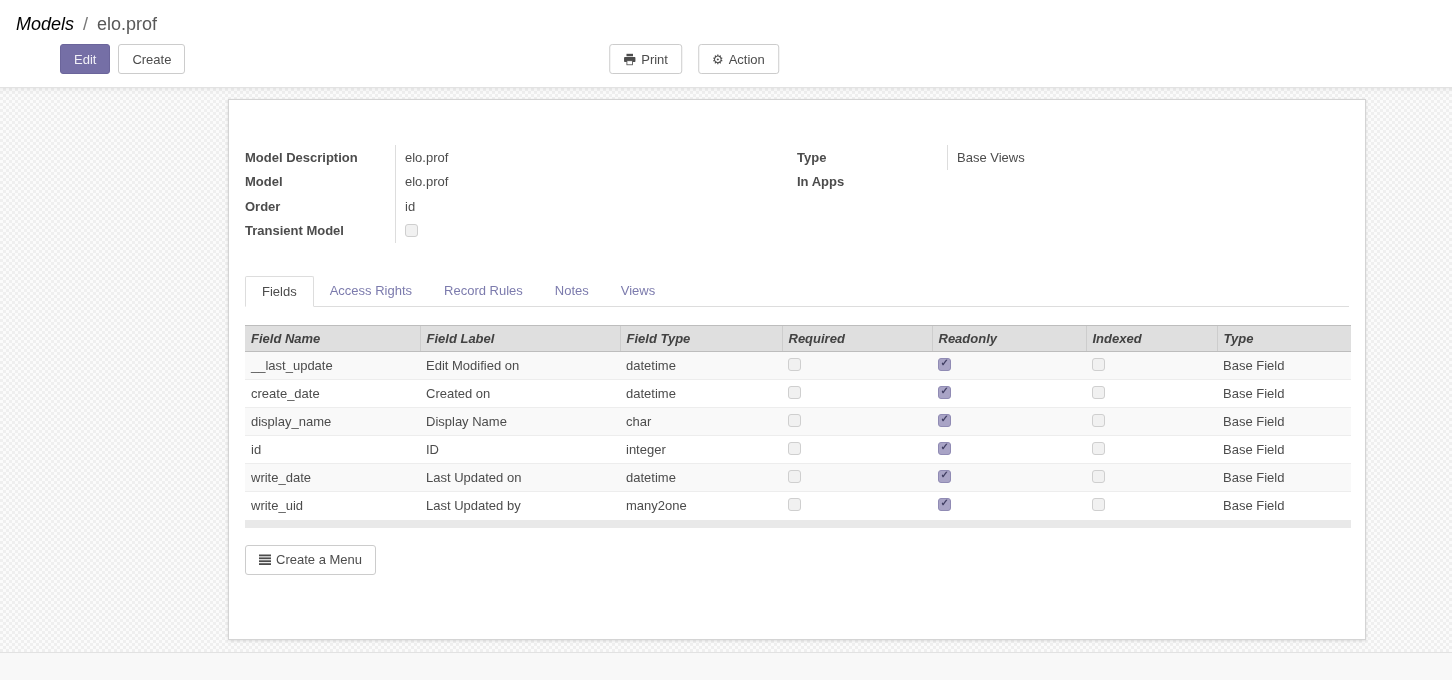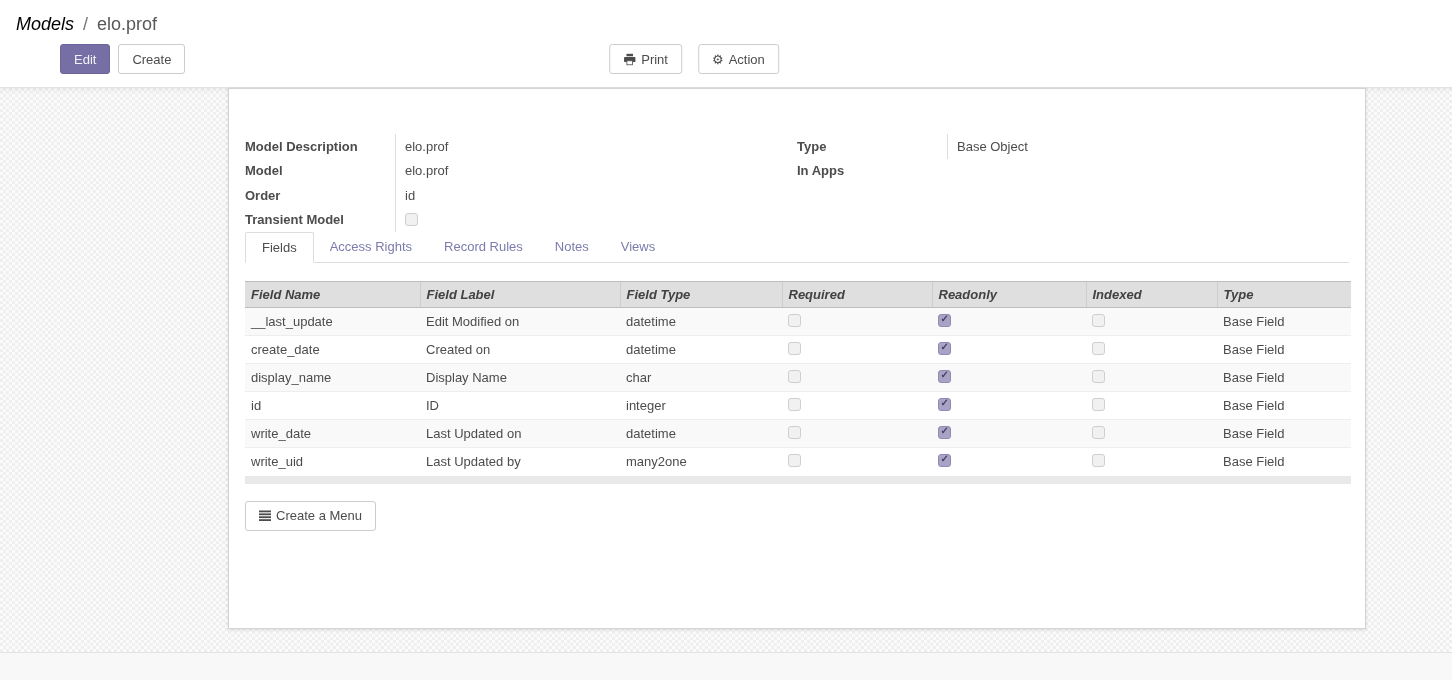--- a/index.html
+++ b/index.html
@@ -16,21 +16,21 @@
   .left-btns { display:inline-flex; gap:8px;padding-left:44px; }
   .center-btns { position:absolute; left:50%; transform:translateX(-50%); margin-left:-32px; top:0; display:flex; gap:16px; }
   .btn { display:inline-flex; align-items:center; gap:5px; height:30px; padding:0 13px;
     background:#fff; border:1px solid #ccc; border-radius:3px; color:#4c4c4c; font-size:13px;
     font-family:"Liberation Sans", sans-serif; cursor:pointer; }
   .btn.primary { background:#756fa6; border-color:#6b659b; color:#f2f1f7; }
   .btn svg { display:block; }
   .gear-glyph { font-size:13px; line-height:1; }
 
   
-  .content { height:564px; 
+  .content { height:564px; padding-top:11px;
     background-color:#fbfbfb;
     background-image:
       linear-gradient(45deg, #efefef 25%, transparent 25%, transparent 75%, #efefef 75%),
       linear-gradient(45deg, #efefef 25%, transparent 25%, transparent 75%, #efefef 75%);
     background-size:6px 6px; background-position:0 0, 3px 3px;
     box-shadow: inset 0 6px 6px -6px rgba(0,0,0,0.10); }
   .sheet { width:1138px; height:541px; margin-left:228px; background:#fff;
     border:1px solid #d4d4d4; box-shadow:0 1px 3px rgba(0,0,0,0.12); padding:45px 16px 0; }
 
   
@@ -41,21 +41,21 @@
   .o-value { flex:1; border-left:1px solid #ddd; padding-left:9px; color:#4c4c4c; align-self:stretch; display:flex; align-items:center; }
 
   
   .cb { display:inline-block; width:13px; height:13px; background:#f1f1f1;
     border:1px solid #cfcfcf; border-radius:3px; position:relative; }
   .cb.checked { background:#a9a4c6; border-color:#908bb4; }
   .cb.checked::after { content:"\2713"; position:absolute; top:-1.5px; left:1.5px;
     font-size:10px; font-weight:bold; color:#413f63; }
 
   
-  .notebook { }
+  .notebook { margin-top:33px; }
   .tabs { display:flex; border-bottom:1px solid #ddd; height:31px; }
   .tab { padding:7px 16px; color:#7c7bad; cursor:pointer; margin-bottom:-1px; white-space:nowrap; }
   .tab.active { background:#fff; border:1px solid #ddd; border-bottom:1px solid #fff; color:#4c4c4c; border-radius:2px 2px 0 0; }
 
   
   table.fields { width:1106px; border-collapse:collapse; margin-top:18px; table-layout:fixed; }
   table.fields th { background:#dfdfdf; font-weight:bold; text-align:left; height:26px;
     padding:0 0 0 6px; border-top:1px solid #bdbdbd; border-bottom:1px solid #bdbdbd; border-left:1px solid #cdcdcd;
     font-size:13px; color:#424242;font-style:italic; }
   table.fields th:first-child { border-left:none; }
@@ -125,21 +125,21 @@
         <div class="o-row">
           <div class="o-label">Transient Model</div>
           <div class="o-value">
             <span class="cb"></span>
           </div>
         </div>
       </div>
       <div class="form-col">
         <div class="o-row">
           <div class="o-label">Type</div>
-          <div class="o-value">Base Object</div>
+          <div class="o-value">Base Views</div>
         </div>
         <div class="o-row">
           <div class="o-label">In Apps</div>
         </div>
       </div>
     </div>
 
     <div class="notebook">
       <div class="tabs">
         <div class="tab active">Fields</div>

